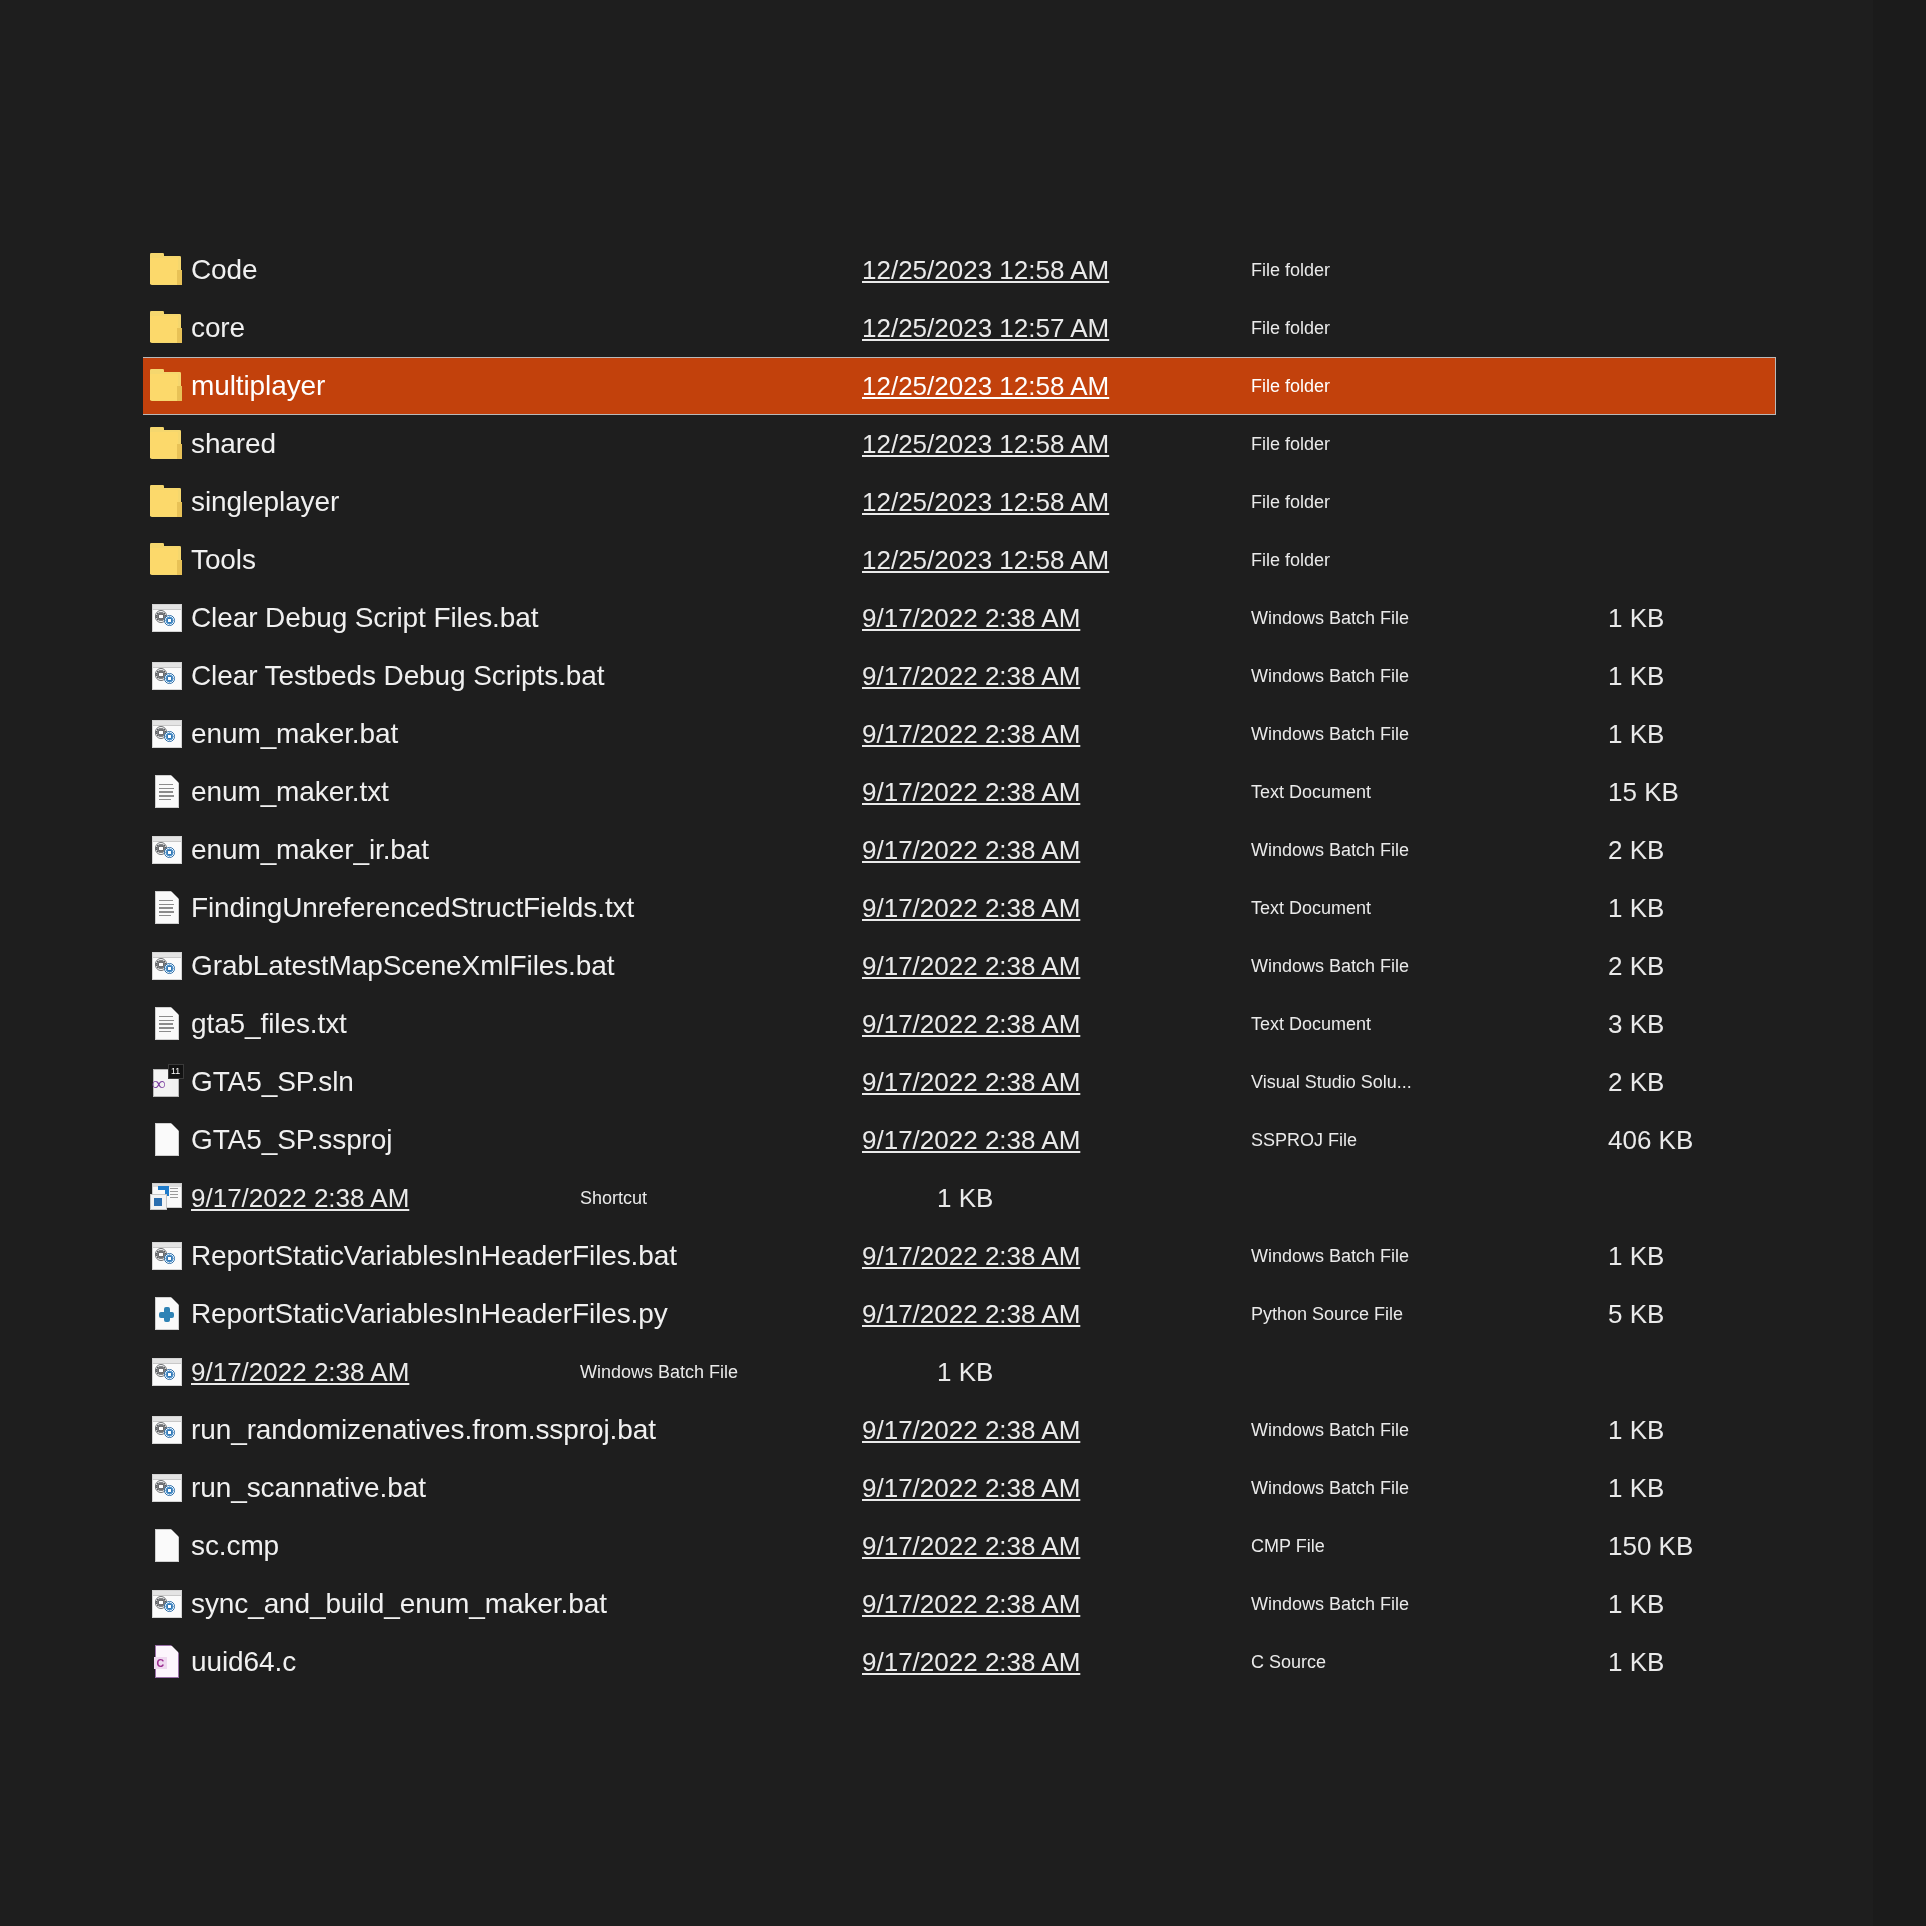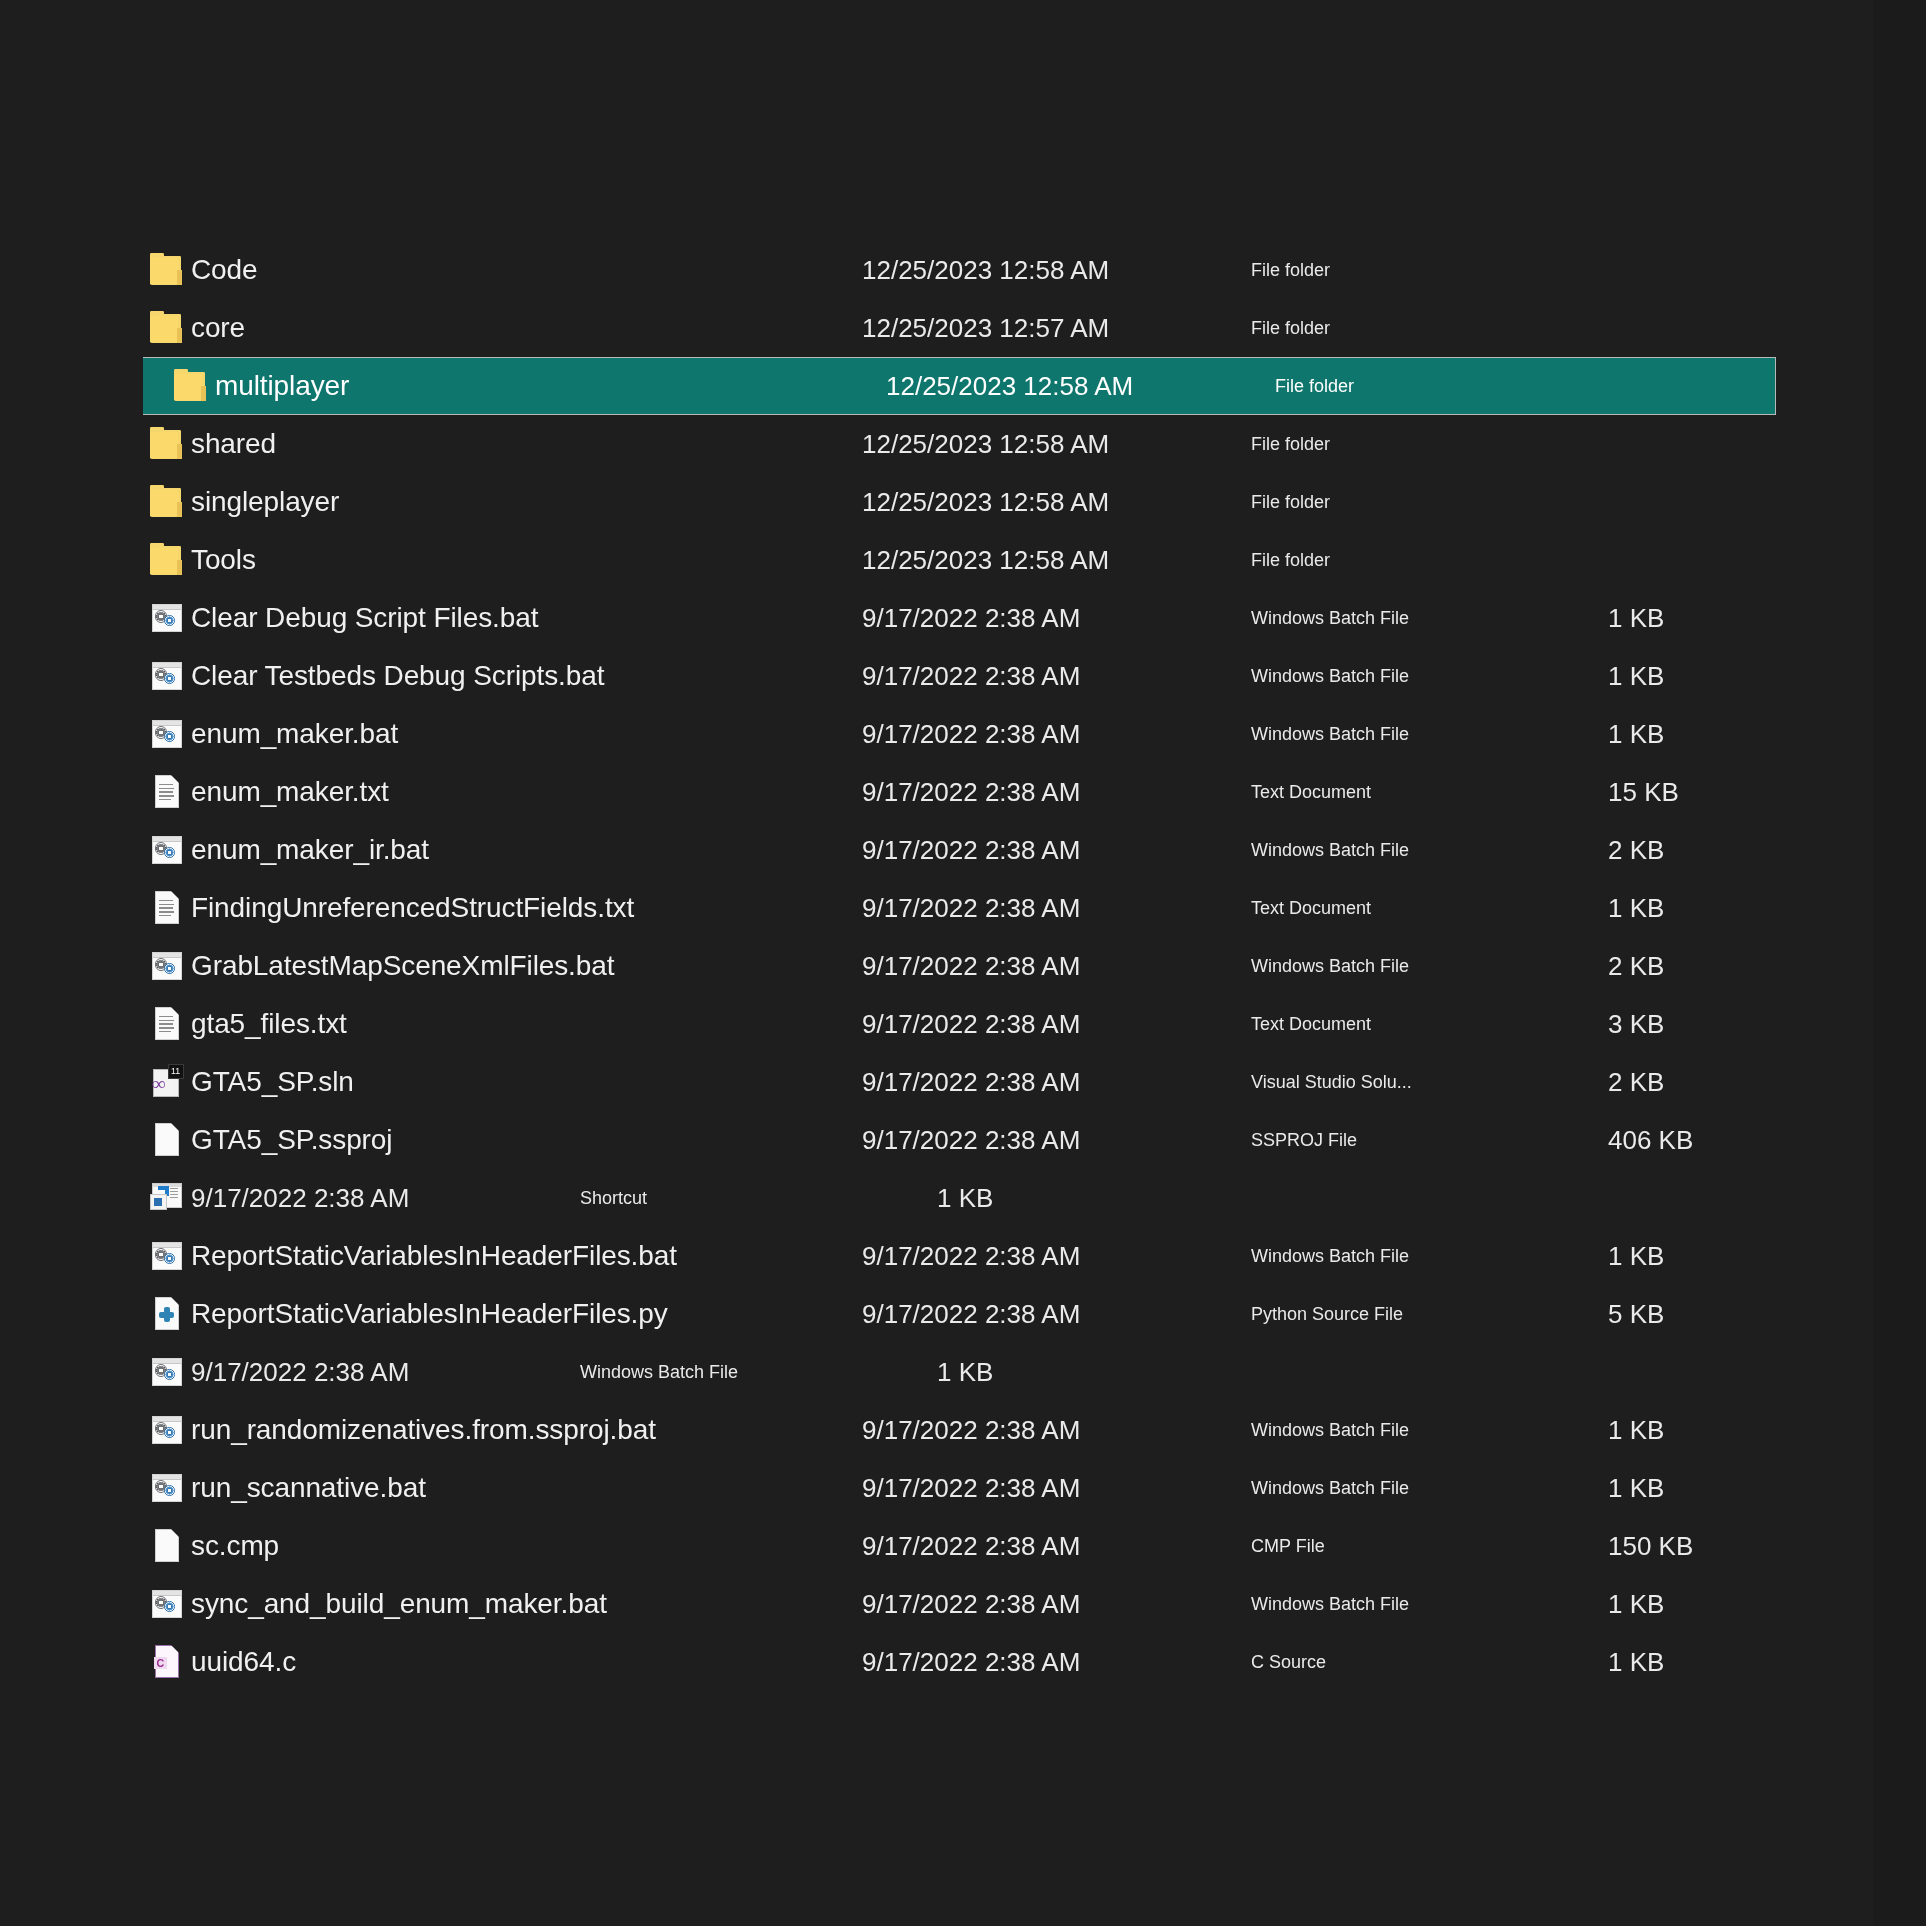--- a/index.html
+++ b/index.html
@@ -25,25 +25,24 @@
     width: 1633px;
   }
   .row {
     position: relative;
     height: 58px;
     display: flex;
     align-items: center;
     box-sizing: border-box;
   }
   .row.selected {
-    background: #0f766e;
+    background: #c2410c;
     border-top: 1.3px solid #b9b9b9;
     border-bottom: 1.3px solid #b9b9b9;
     border-right: 1.3px solid #b9b9b9;
-    padding-left: 24px;
   }
   .cell-icon {
     width: 48px;
     flex: 0 0 48px;
     display: flex;
     align-items: center;
     justify-content: center;
     height: 58px;
   }
   .cell-name {
@@ -52,20 +51,21 @@
     font-size: 28px;
     letter-spacing: -0.1px;
     white-space: nowrap;
     overflow: hidden;
   }
   .cell-date {
     flex: 0 0 389px;
     color: #eaeaea;
     font-size: 26px;
     white-space: nowrap;
+    text-decoration: underline;
   }
   .cell-type {
     flex: 0 0 357px;
     color: #eaeaea;
     font-size: 18px;
     white-space: nowrap;
     overflow: hidden;
   }
   .cell-size {
     flex: 1 1 auto;

